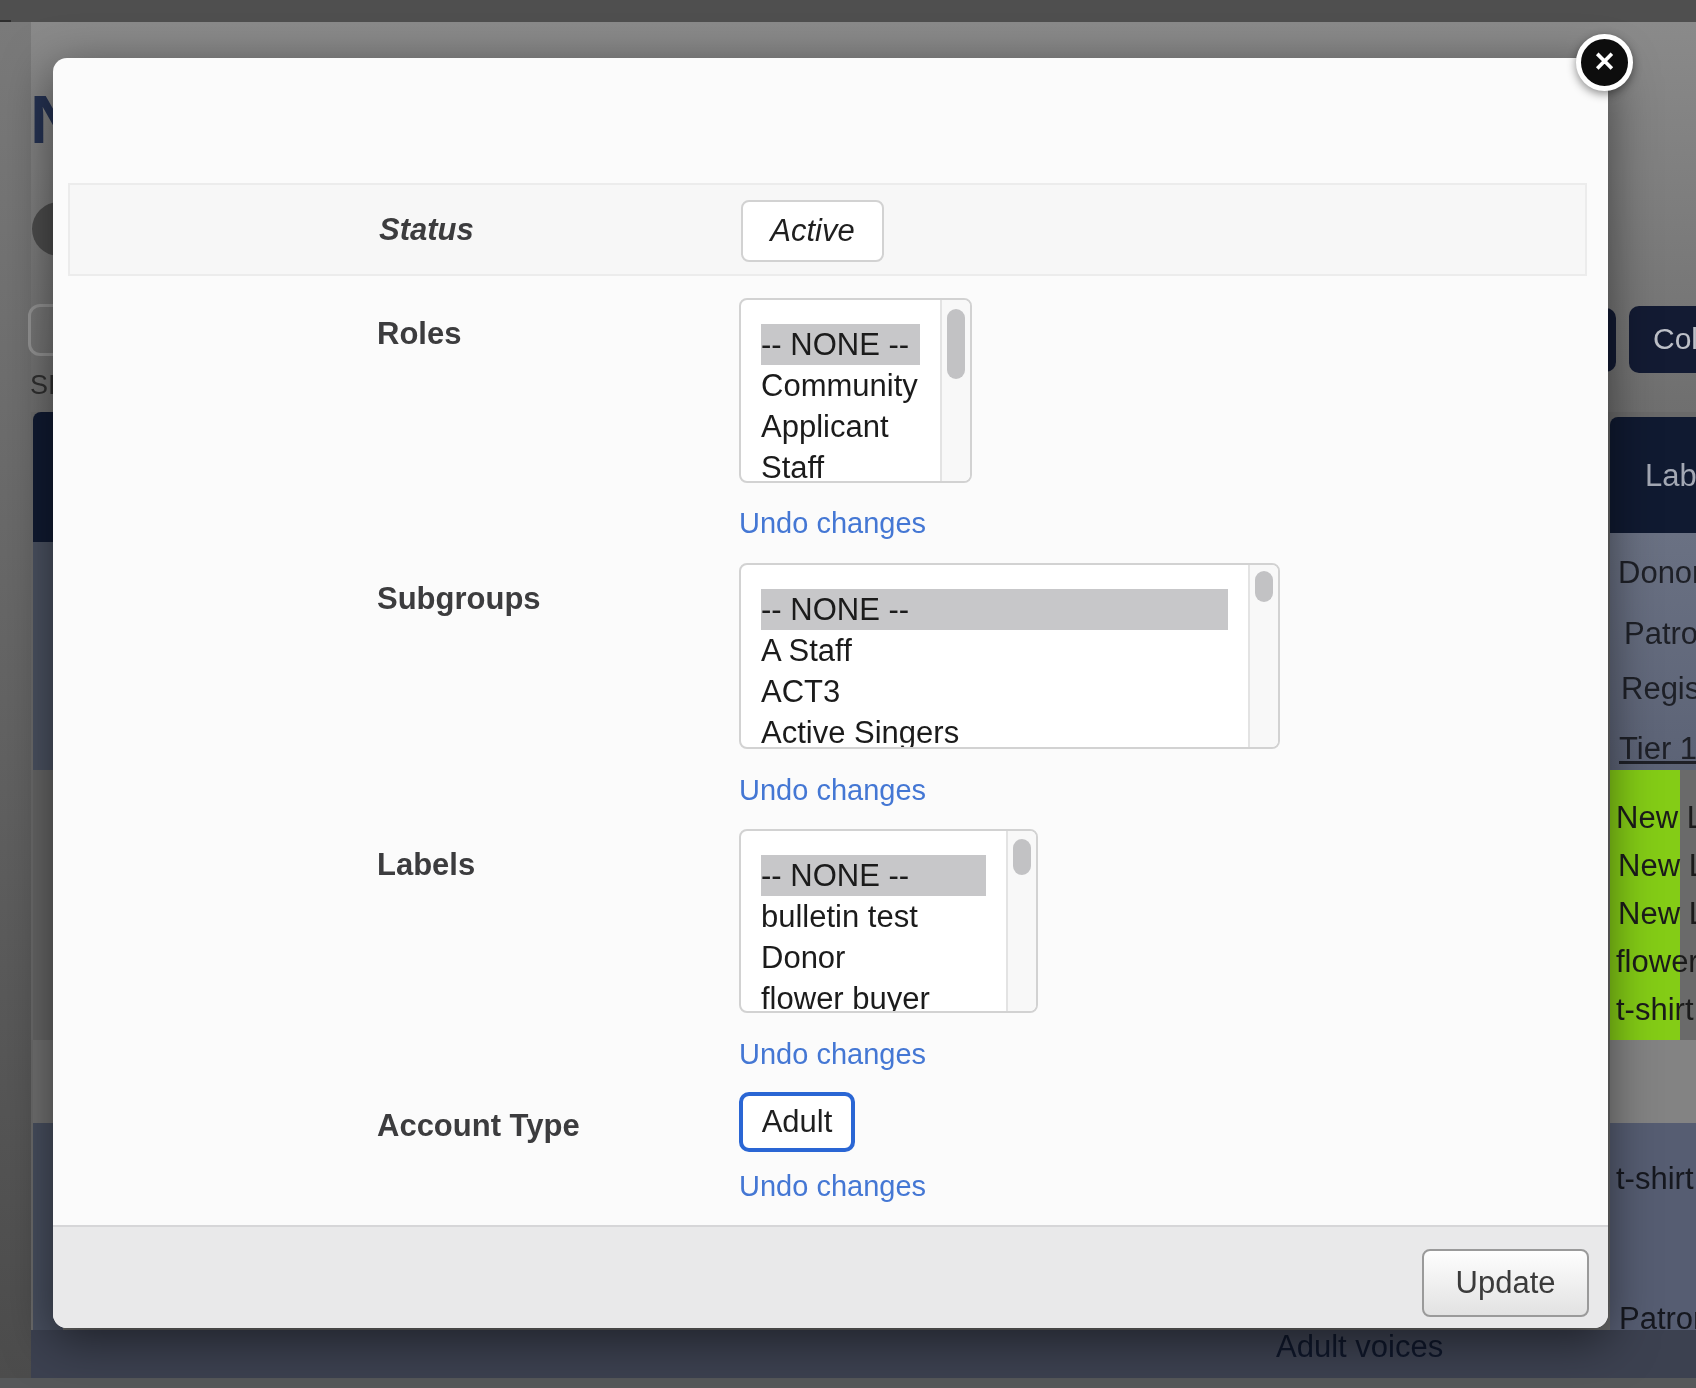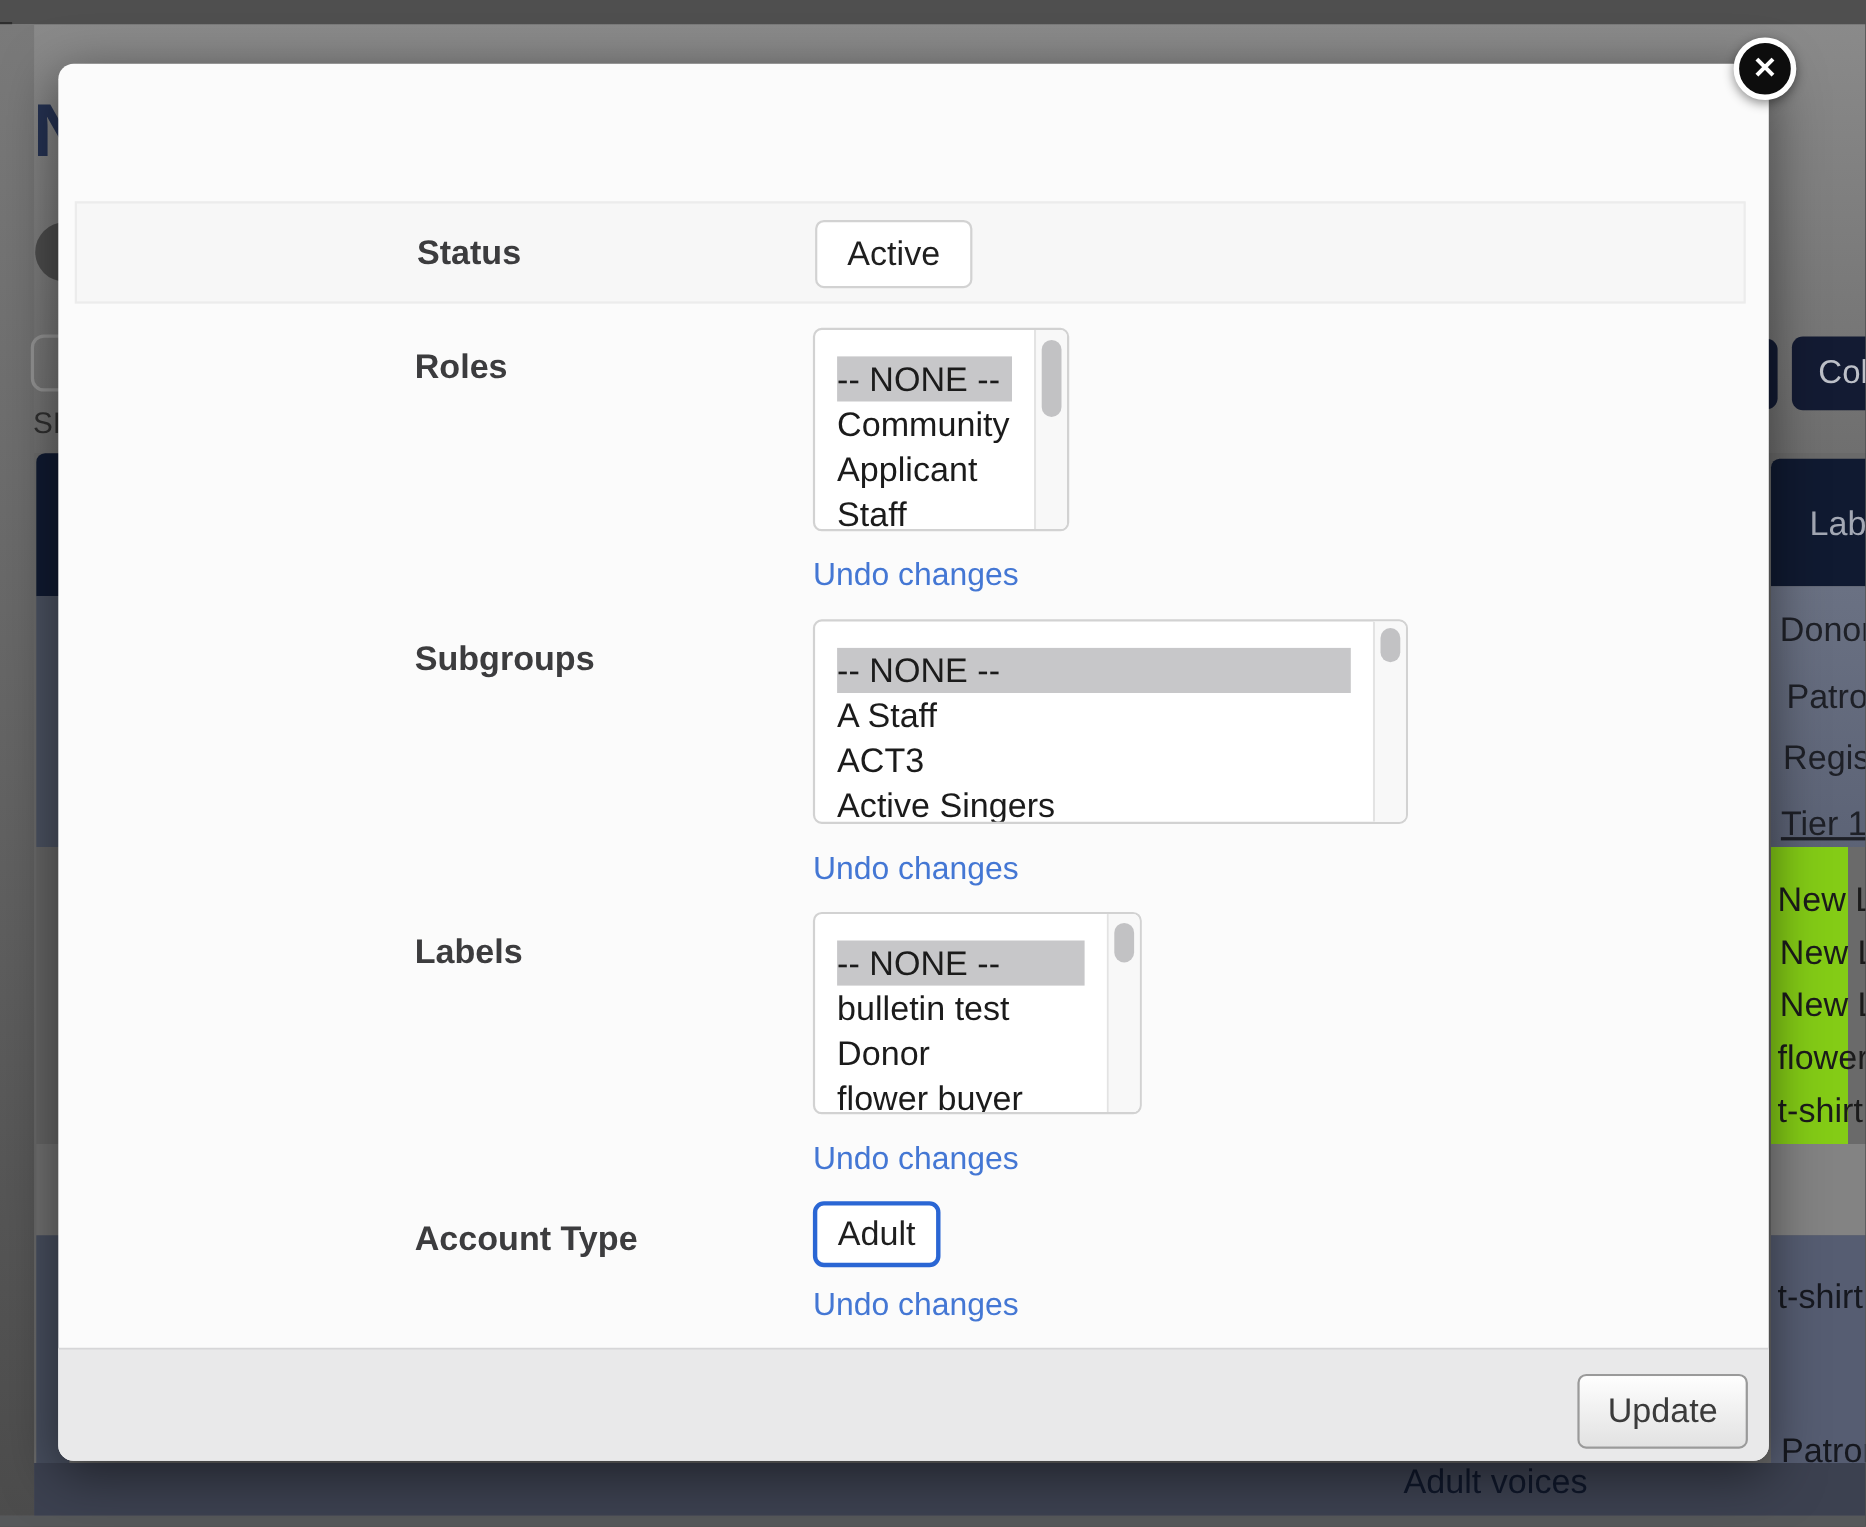--- a/index.html
+++ b/index.html
@@ -63,21 +63,21 @@
   #modal-footer { left:0; bottom:0; width:100%; height:103px; background:#e9e9ea;
      border-top:2px solid #d6d6d8; border-radius:0 0 14px 14px; }
 
   #close-btn { left:1576px; top:34px; width:57px; height:57px; border-radius:50%;
      background:#0d0d0d; border:5px solid #ffffff; box-shadow:0 3px 10px rgba(0,0,0,.45);
      color:#fff; text-align:center; cursor:pointer; }
   #close-btn .x { display:block; font-size:27px; font-weight:700; line-height:46px; }
 
   
   #status-row { left:15px; top:125px; width:1519px; height:93px; background:#f7f7f7;
-     border:2px solid #ececec; }
+     border:2px solid #ececec;font-style:italic; }
   .field-label { position:absolute; font-size:31px; font-weight:700; color:#3c3c3e; white-space:nowrap; }
   #status-label { left:309px; top:0; line-height:89px; }
   #active-btn { left:671px; top:15px; width:143px; height:62px; background:#ffffff;
      border:2px solid #d2d2d2; border-radius:8px; font-size:31px; color:#1f1f1f;
      text-align:center; line-height:58px; cursor:pointer; }
 
   
   .listbox { background:#ffffff; border:2px solid #d2d2d2; border-radius:8px; }
   .opts { position:absolute; left:0; top:0; bottom:0; right:30px; padding:24px 20px 0 20px; overflow:hidden; }
   .opt { height:41px; line-height:41px; font-size:31px; color:#1b1b1b; white-space:nowrap; overflow:hidden; cursor:pointer; }
@@ -100,21 +100,21 @@
   #roles-undo { top:449px; }
   #subgroups-undo { top:716px; }
   #labels-undo { top:980px; }
   #account-undo { top:1112px; }
 
   #account-label { left:324px; top:1050px; }
   #adult-btn { left:686px; top:1034px; width:116px; height:60px; background:#ffffff;
      border:4px solid #2a66d4; border-radius:10px; font-size:31px; color:#1f1f1f;
      text-align:center; line-height:52px; cursor:pointer; }
 
-  #update-btn { position:absolute; right:19px; top:22px; width:155px; height:68px;
+  #update-btn { position:absolute; right:19px; top:22px; width:167px; height:68px;
      background:linear-gradient(#fefefe,#e2e2e2); border:2px solid #9a9a9a; border-radius:8px;
      font-size:31px; color:#3b3b3b; text-align:center; line-height:64px; cursor:pointer; }
 </style>
 </head>
 <body>
 
 <div id="stage">
 
   <div class="abs" id="bg-upper"></div>
   <div class="abs" id="bg-mid"></div>

